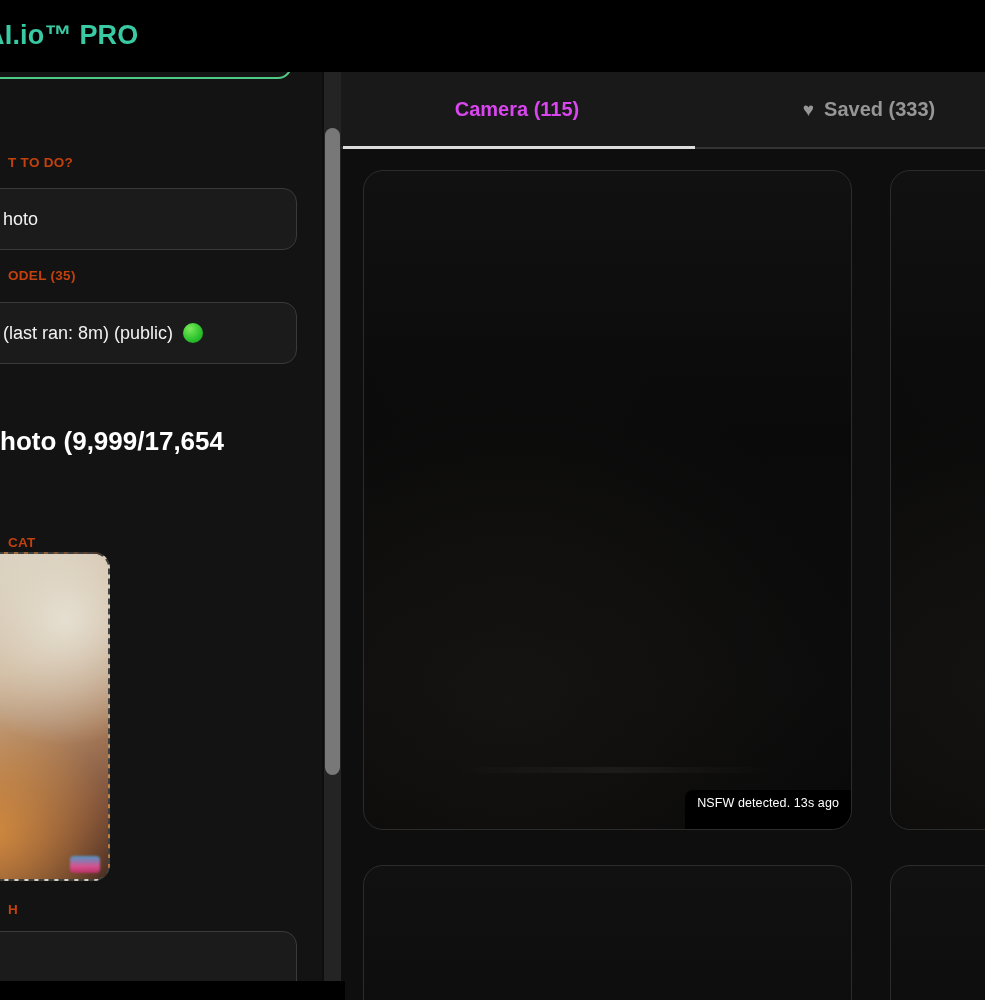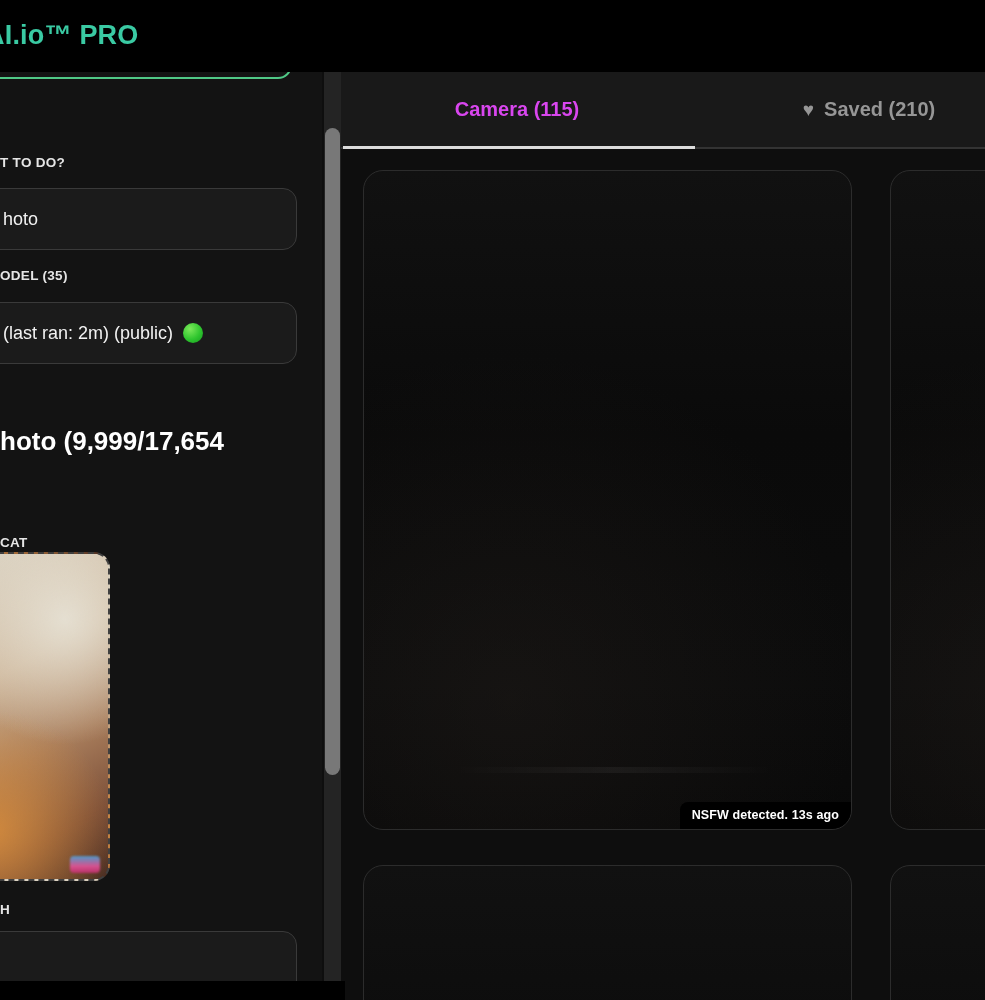--- a/index.html
+++ b/index.html
@@ -28,21 +28,21 @@
   
   .sidebar {
     position:absolute; left:0; top:72px; width:322px; height:928px;
     background:#131313; z-index:10; overflow:visible;
   }
   .workspace-select {
     position:absolute; left:-24px; top:-54px; width:316px; height:61px;
     border:2px solid #50c987; border-radius:14px; background:#141414; z-index:1;
   }
   .side-label {
-    position:absolute; left:0; color:#e5e5e5; font-size:13.5px; font-weight:700;
+    position:absolute; left:8px; color:#c2410c; font-size:13.5px; font-weight:700;
     letter-spacing:0.3px; white-space:nowrap;text-align:center;
   }
   .field {
     position:absolute; left:-24px; width:321px; height:62px;
     background:#1b1b1b; border:1px solid #3a3a3a; border-radius:14px;
     display:flex; align-items:center; padding-left:26px;
     color:#f2f2f2; font-size:18px; white-space:nowrap;
   }
   .status-dot {
     display:inline-block; width:20px; height:20px; border-radius:50%;
@@ -115,41 +115,40 @@
     border:1px solid #2c2c2c; border-radius:20px; overflow:hidden;
   }
   .card .streak {
     position:absolute; left:90px; top:596px; width:320px; height:6px;
     background:linear-gradient(90deg, rgba(255,255,255,0) 0%, rgba(255,255,255,0.05) 50%, rgba(255,255,255,0) 100%);
     border-radius:3px;
   }
   .nsfw-badge {
     position:absolute; right:0; bottom:0;
     background:#000; color:#fff; font-size:12.5px;
-    padding:6px 12px 7px 12px; border-radius:8px 0 18px 0;
+    padding:6px 12px 19px 12px; border-radius:8px 0 18px 0;
     letter-spacing:0.1px;
-    font-weight:bold;
   }
 </style>
 </head>
 <body>
 
 <div id="screen">
 
   <div class="sidebar">
     <div class="workspace-select"></div>
 
     <div class="side-label" style="top:83px;">T TO DO?</div>
     <div class="field" style="top:116px;">
       <span>hoto</span>
     </div>
 
     <div class="side-label" style="top:196px;">ODEL (35)</div>
     <div class="field" style="top:230px;">
-      <span>(last ran: 2m) (public)</span>
+      <span>(last ran: 8m) (public)</span>
       <span class="status-dot"></span>
     </div>
 
     <div class="side-heading" style="top:354px;text-align:right;">hoto (9,999/17,654</div>
 
     <div class="side-label" style="top:440px;margin-top:23px;">CAT</div>
 
     <div class="thumb">
       <div class="thumb-watermark"></div>
     </div>
@@ -164,21 +163,21 @@
     <div class="scrollbar-thumb"></div>
   </div>
 
   <div class="main">
     <div class="tabbar">
       <div class="tab active">
         <span>Camera (115)</span>
       </div>
       <div class="tab inactive">
         <span class="heart">♥</span>
-        <span>Saved (210)</span>
+        <span>Saved (333)</span>
       </div>
     </div>
     <div class="tab-underline"></div>
 
     <div class="cards">
       <div class="card">
         <div class="streak"></div>
         <div class="nsfw-badge">NSFW detected. 13s ago</div>
       </div>
       <div class="card"></div>

